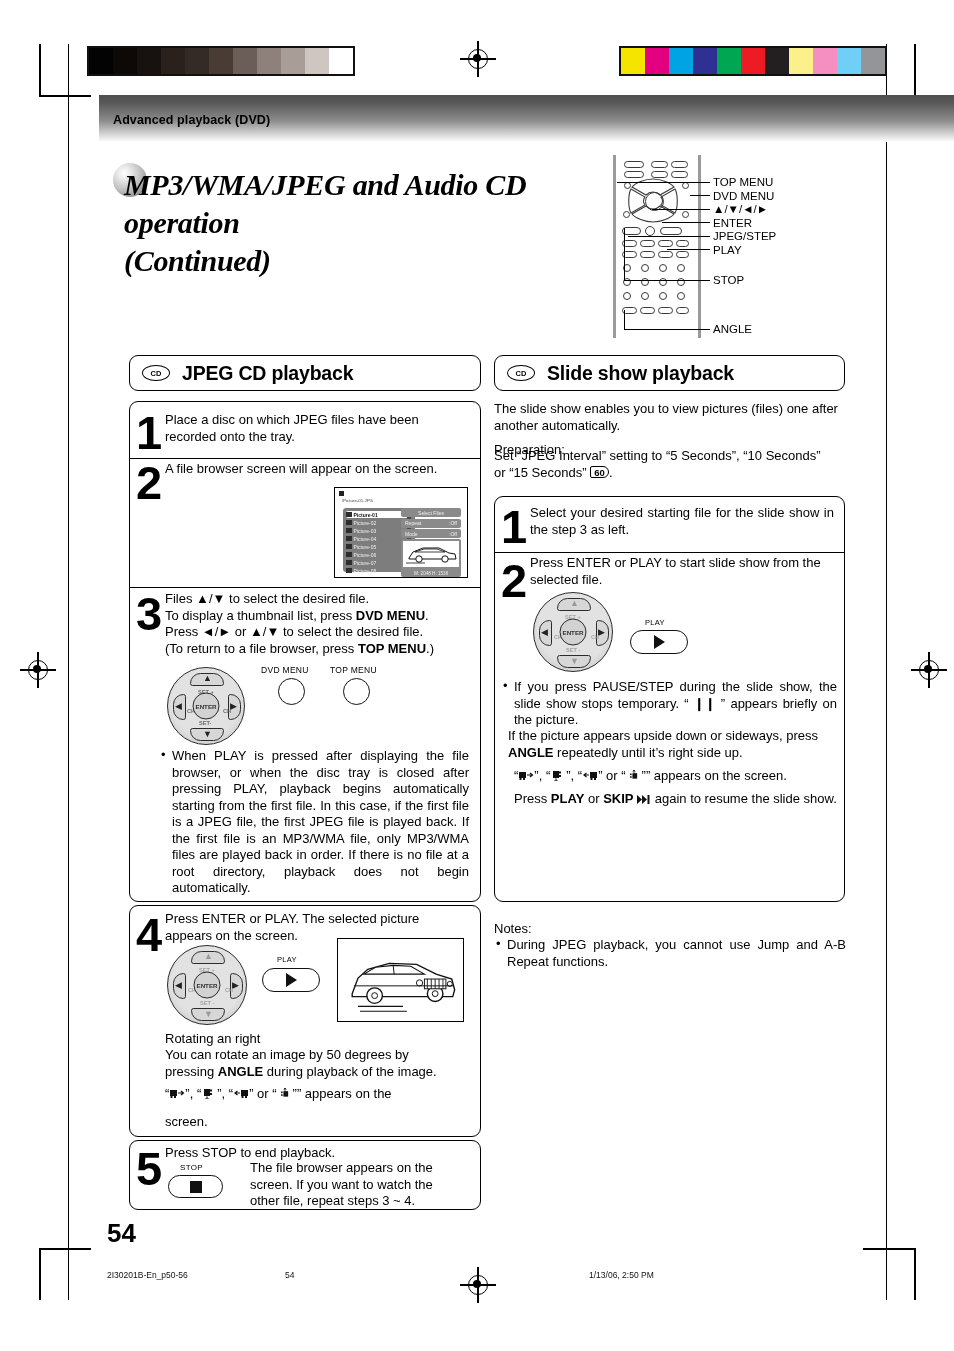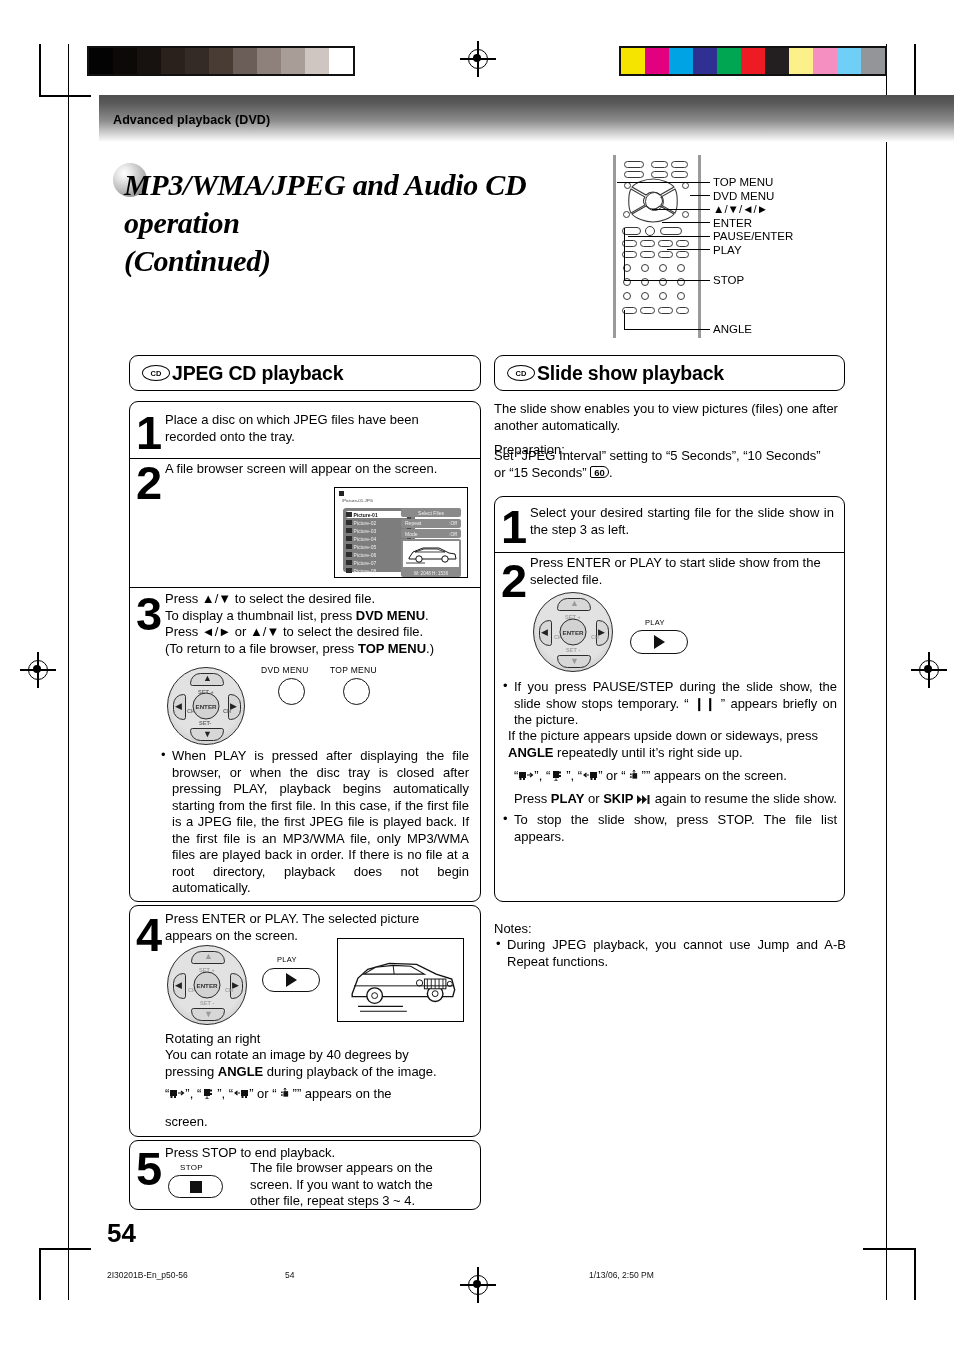--- a/index.html
+++ b/index.html
@@ -44,21 +44,21 @@
   .dpad .ctr{position:absolute;left:18px;top:14px;width:17px;height:17px;border:1.2px solid #3a3a3a;border-radius:50%;}
   .lead{position:absolute;background:#000;height:1px;}
   .callout{position:absolute;font-size:11.5px;line-height:14.5px;white-space:nowrap;}
 
   
   .sec-head{position:absolute;height:36px;border:1.6px solid #000;border-radius:9px;
             background:#fff;display:flex;align-items:center;box-sizing:border-box;}
   .cd-ico{width:26px;height:14px;border:1.4px solid #000;border-radius:50%;margin-left:12px;
           display:flex;align-items:center;justify-content:center;font-size:7.5px;font-weight:bold;
           letter-spacing:.2px;}
-  .sec-head h2{margin:0 0 0 2px;font-size:19.5px;font-weight:bold;letter-spacing:-.2px;}
+  .sec-head h2{margin:0 0 0 12px;font-size:19.5px;font-weight:bold;letter-spacing:-.2px;}
 
   
   .stepbox{position:absolute;border:1.6px solid #000;border-radius:9px;background:#fff;box-sizing:border-box;}
   .divider{position:absolute;left:0;right:0;height:1.3px;background:#000;}
   .num{position:absolute;font-family:"Liberation Sans",sans-serif;font-weight:bold;
        font-size:47px;line-height:42px;letter-spacing:-2px;}
   .stxt{position:absolute;font-size:13px;line-height:16.5px;}
   .stxt b{font-weight:bold;}
   .bold{font-weight:normal;}
   .ul{position:absolute;font-size:13px;line-height:16.5px;}
@@ -241,21 +241,21 @@
 <div class="lead" style="left:667px;top:249px;width:43px;"></div>
 <div class="lead" style="left:624px;top:280px;width:86px;"></div>
 <div class="lead" style="left:624px;top:329px;width:86px;"></div>
 <div class="lead" style="left:624px;top:228px;width:1px;height:53px;"></div>
 <div class="lead" style="left:624px;top:310px;width:1px;height:20px;"></div>
 
 <div class="callout" style="left:713px;top:175px;">TOP MENU</div>
 <div class="callout" style="left:713px;top:189px;">DVD MENU</div>
 <div class="callout" style="left:713px;top:202px;">▲/▼/◄/►</div>
 <div class="callout" style="left:713px;top:216px;">ENTER</div>
-<div class="callout" style="left:713px;top:229px;">PAUSE/ENTER</div>
+<div class="callout" style="left:713px;top:229px;">JPEG/STEP</div>
 <div class="callout" style="left:713px;top:243px;">PLAY</div>
 <div class="callout" style="left:713px;top:273px;">STOP</div>
 <div class="callout" style="left:713px;top:322px;">ANGLE</div>
 
 <div class="sec-head" style="left:129px;top:355px;width:352px;">
   <div class="cd-ico">CD</div>
   <h2>JPEG CD playback</h2>
 </div>
 
 <div class="stepbox" style="left:129px;top:401px;width:352px;height:501px;">
@@ -330,21 +330,21 @@
         <path d="M12 11 L21 8 L34 8 L42 11 Z" fill="#fff" stroke="#111" stroke-width=".8"></path>
         <path d="M3 22 L22 22" stroke="#111" stroke-width=".8"></path>
       </svg>
     </div>
     <div class="cap">W: 2048  H: 1536</div>
   </div>
 </div>
 
 <div class="num" style="left:136px;top:593px;">3</div>
 <div class="stxt" style="left:165px;top:591px;width:300px;">
-  <span class="bold">Press ▲/▼ to select the desired file.</span><br>
+  <span class="bold">Files ▲/▼ to select the desired file.</span><br>
   <span>To display a thumbnail list, press </span><b>DVD MENU</b><span>.</span><br>
   <span>Press ◄/► or ▲/▼ to select the desired file.</span><br>
   <span>(To return to a file browser, press </span><b>TOP MENU</b><span>.)</span>
 </div>
 
 <div class="wheel" style="left:167px;top:667px;width:78px;height:78px;">
   <div class="pad" style="left:22px;top:5px;width:34px;height:13px;border-radius:16px 16px 4px 4px;"></div>
   <div class="pad" style="left:22px;top:60px;width:34px;height:13px;border-radius:4px 4px 16px 16px;"></div>
   <div class="pad" style="left:5px;top:26px;width:13px;height:26px;border-radius:16px 4px 4px 16px;"></div>
   <div class="pad" style="left:60px;top:26px;width:13px;height:26px;border-radius:4px 16px 16px 4px;"></div>
@@ -404,21 +404,21 @@
     <path d="M91 41 L91 51 M95 41 L95 51 M99 41 L99 51 M103 41 L103 51 M107 41 L107 51" stroke="#111" stroke-width=".9"></path>
     <circle cx="83" cy="45" r="3.2" fill="#fff" stroke="#111" stroke-width="1"></circle>
     <circle cx="114" cy="46" r="2.6" fill="#fff" stroke="#111" stroke-width="1"></circle>
     <path d="M16 48 L118 48" stroke="#111" stroke-width="1"></path>
     <path d="M20 69 L66 69 M22 74 L70 74" stroke="#111" stroke-width="1.2"></path>
   </svg>
 </div>
 
 <div class="stxt bold" style="left:165px;top:1031px;">Rotating an right</div>
 <div class="stxt" style="left:165px;top:1047px;width:300px;">
-  <span>You can rotate an image by 40 degrees by</span><br>
+  <span>You can rotate an image by 50 degrees by</span><br>
   <span>pressing </span><b>ANGLE</b><span> during playback of the image.</span>
 </div>
 <div class="stxt" style="left:165px;top:1086px;width:305px;">
   “<svg class="rot" viewBox="0 0 16 11">
       <rect x="1" y="2" width="7" height="6" fill="#111"></rect>
       <rect x="1.5" y="8" width="2" height="2" fill="#111"></rect>
       <rect x="5" y="8" width="2" height="2" fill="#111"></rect>
       <path d="M9 5 L14 5 M12 3 L14.5 5 L12 7" stroke="#111" stroke-width="1.2" fill="none"></path>
     </svg>”,
   “<svg class="rot" viewBox="0 0 16 11">
@@ -529,21 +529,20 @@
 
 <div class="stxt" style="left:514px;top:791px;width:330px;">
   <span>Press </span><b>PLAY</b><span> or </span><b>SKIP</b>&nbsp;<svg width="14" height="9" viewBox="0 0 14 9" style="vertical-align:-1px;">
       <path d="M0 0 L5 4.5 L0 9 Z" fill="#111"></path>
       <path d="M5 0 L10 4.5 L5 9 Z" fill="#111"></path>
       <rect x="10.5" y="0" width="2" height="9" fill="#111"></rect>
     </svg><span> again to resume the slide show.</span>
 </div>
 
 <div class="ul just" style="left:501px;top:812px;width:336px;">
-  <div><span>To stop the slide show, press STOP. The file list appears.</span></div>
 </div>
 
 <div class="stxt bold" style="left:494px;top:921px;">Notes:</div>
 <div class="ul" style="left:494px;top:937px;width:352px;">
   <div class="just"><span>During JPEG playback, you cannot use Jump and A-B Repeat functions.</span></div>
 </div>
 
 <div class="pageno">54</div>
 <div class="foot" style="left:107px;top:1270px;">2I30201B-En_p50-56</div>
 <div class="foot" style="left:285px;top:1270px;">54</div>

